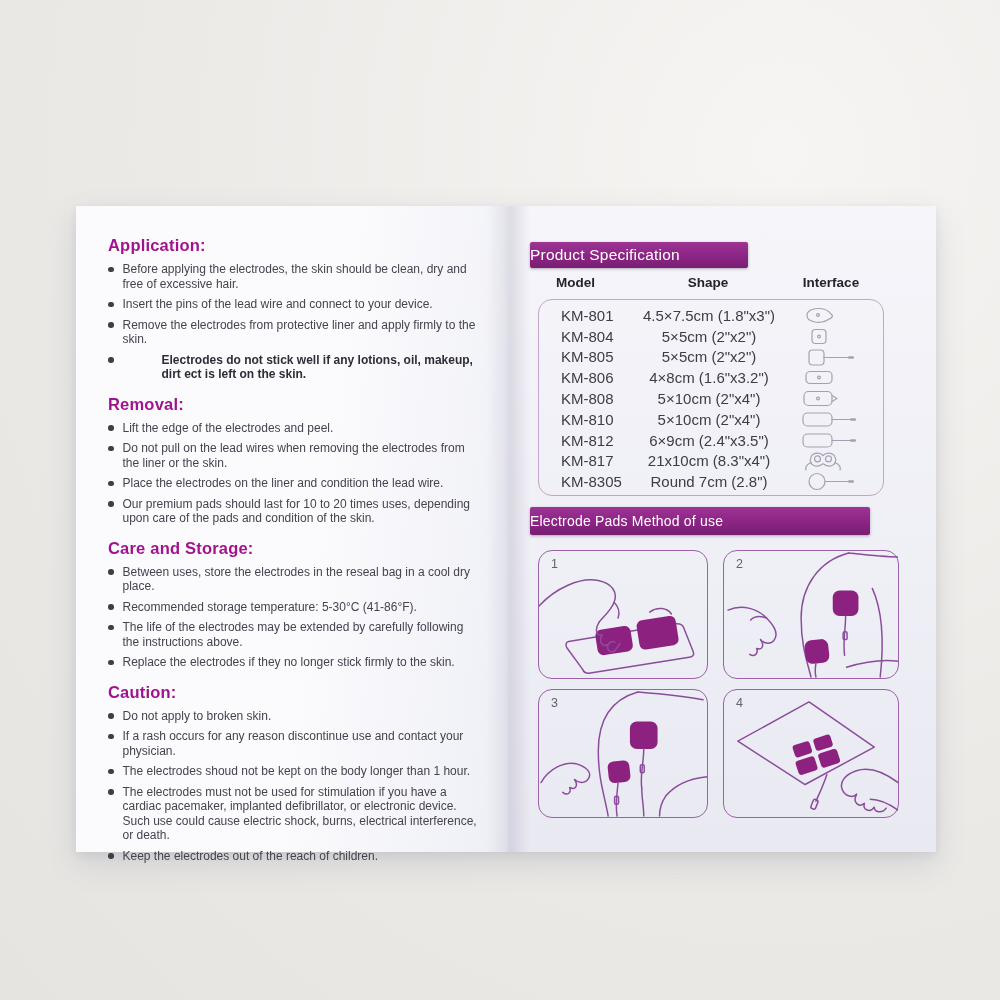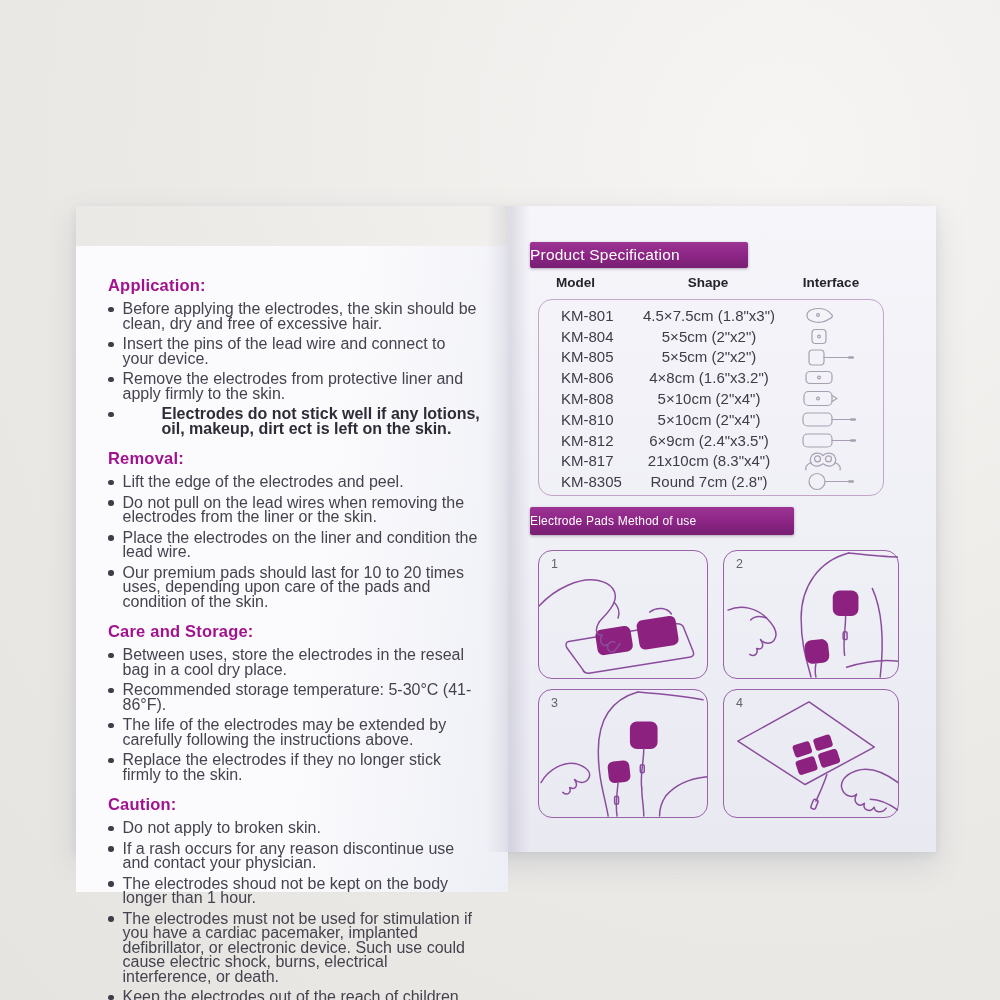--- a/index.html
+++ b/index.html
@@ -11,45 +11,44 @@
   .scene{position:relative;width:1000px;height:1000px;}
   .booklet{
     position:absolute;left:76px;top:206px;width:860px;height:646px;display:flex;
     box-shadow:0 12px 30px rgba(90,85,110,.16),0 3px 8px rgba(90,85,110,.10);
   }
   .page{position:relative;height:100%;box-sizing:border-box;}
   .page-left{
     width:432px;
     background:linear-gradient(97deg,#fbfbfd 55%,#eeeff6 100%);
     padding:30px 26px 30px 32px;
-    margin-top:40px;
   }
   .page-right{
     width:428px;
     background:linear-gradient(180deg,#f5f5fa 0%,#efeff6 55%,#e9e9f2 100%);
   }
   .fold{
     position:absolute;left:410px;top:0;width:44px;height:100%;z-index:6;pointer-events:none;
     background:linear-gradient(90deg,rgba(105,98,128,0) 0%,rgba(105,98,128,.10) 42%,rgba(105,98,128,.17) 55%,rgba(105,98,128,0) 100%);
   }
   
   .sec-title{font-size:16.5px;font-weight:bold;color:#a1138e;margin:13px 0 7px 0;letter-spacing:.2px;}
   .sec:first-child .sec-title{margin-top:0;}
-  .bullet{display:flex;gap:9px;margin-bottom:6px;font-size:16px;line-height:14.5px;color:#45434e;padding-right:2px;}
+  .bullet{display:flex;gap:9px;margin-bottom:6px;font-size:12px;line-height:14.5px;color:#45434e;padding-right:2px;}
   .bullet .dot{flex:0 0 auto;width:5.5px;height:5.5px;border-radius:50%;background:#3f3d48;margin-top:4.5px;}
   .bullet.bold{font-weight:bold;color:#2e2d37;gap:48px;}
   
   .bar{
     position:absolute;height:26px;line-height:26px;text-align:left;color:#fff;
     font-weight:normal;font-size:15.5px;border-radius:2px;letter-spacing:.2px;
     background:linear-gradient(180deg,#9c3494 0%,#8b2484 55%,#781f72 100%);
     box-shadow:0 1px 3px rgba(60,20,60,.35);
   }
   .spec-bar{left:22px;top:36px;width:218px;}
-  .method-bar{left:22px;top:301px;width:264px;height:28px;line-height:28px;font-size:12px;}
+  .method-bar{left:22px;top:301px;width:340px;height:28px;line-height:28px;font-size:14px;}
   .col-headers{position:absolute;left:30px;top:69px;width:346px;display:flex;align-items:center;font-weight:bold;font-size:13.5px;color:#25242d;justify-content:flex-end;}
   .col-headers .h-model{width:100px;padding-left:18px;box-sizing:border-box;}
   .col-headers .h-shape{width:140px;text-align:center;}
   .col-headers .h-interface{flex:1;text-align:center;}
   .spec-box{
     position:absolute;left:30px;top:93px;width:346px;height:197px;box-sizing:border-box;
     border:1.5px solid #c2a5c8;border-radius:14px;padding:5px 0 0 0;
   }
   .spec-row{display:flex;align-items:center;height:20.8px;font-size:15px;color:#3e3c48;}
   .col-model{width:100px;padding-left:22px;box-sizing:border-box;}

